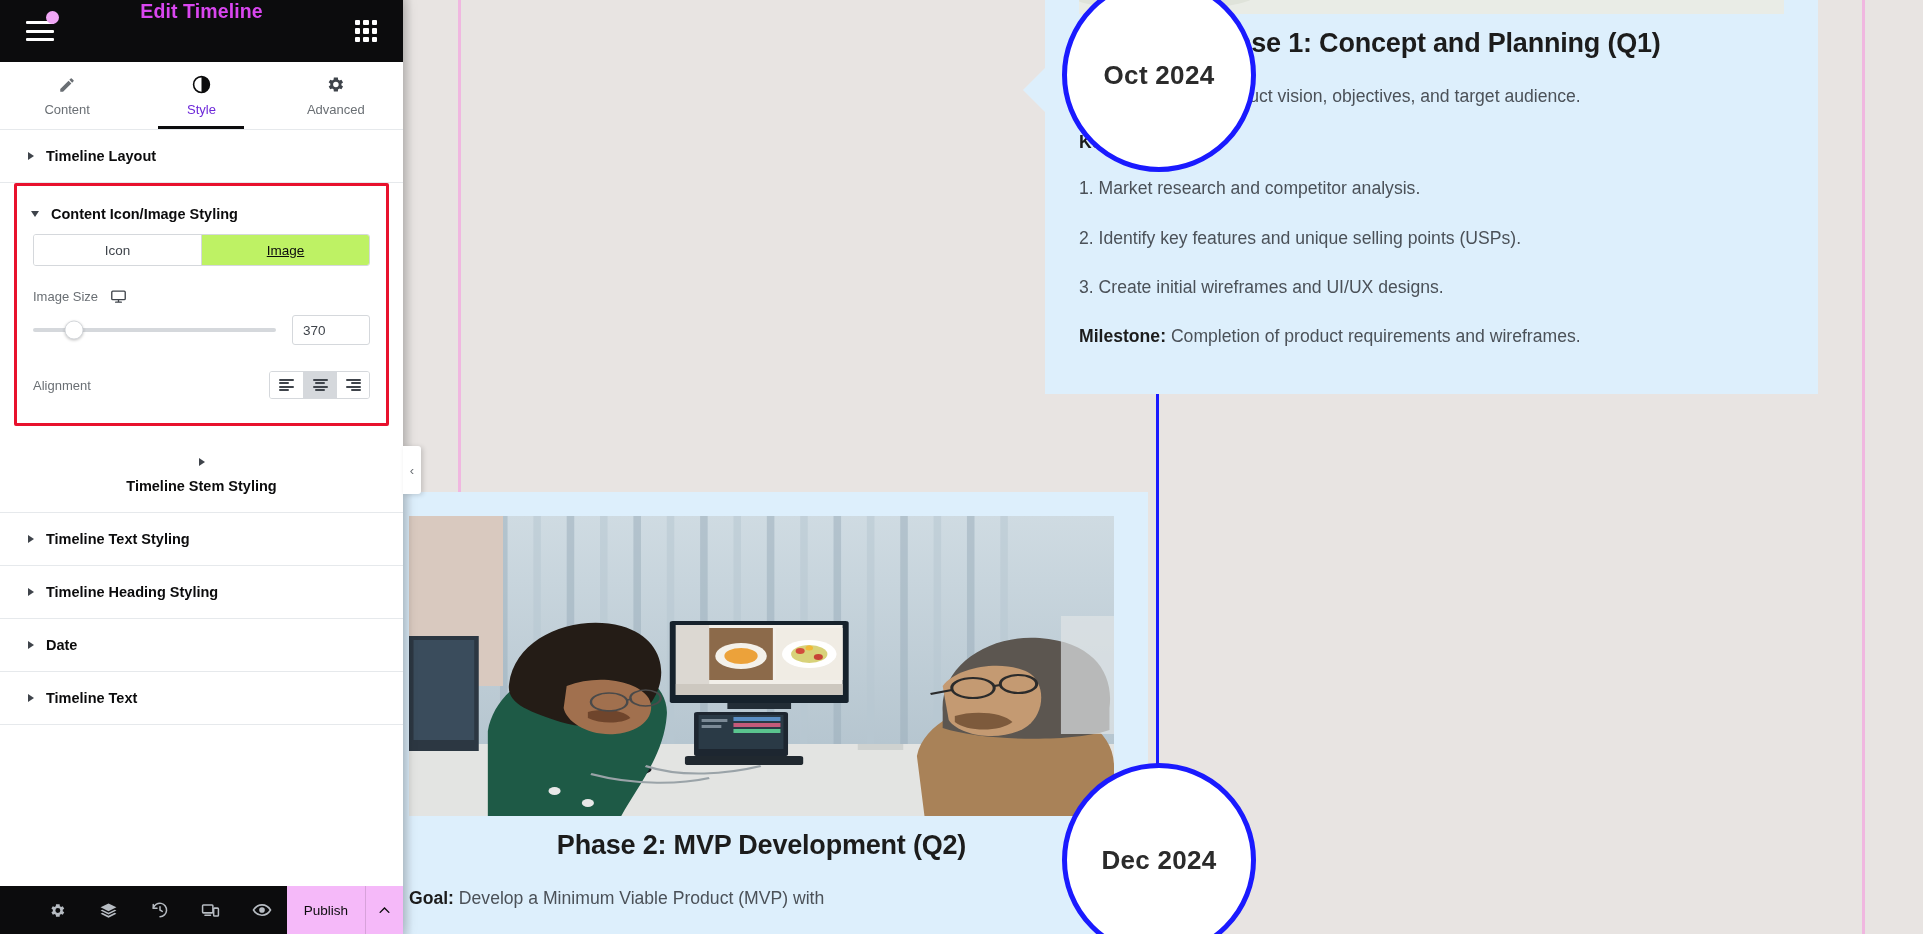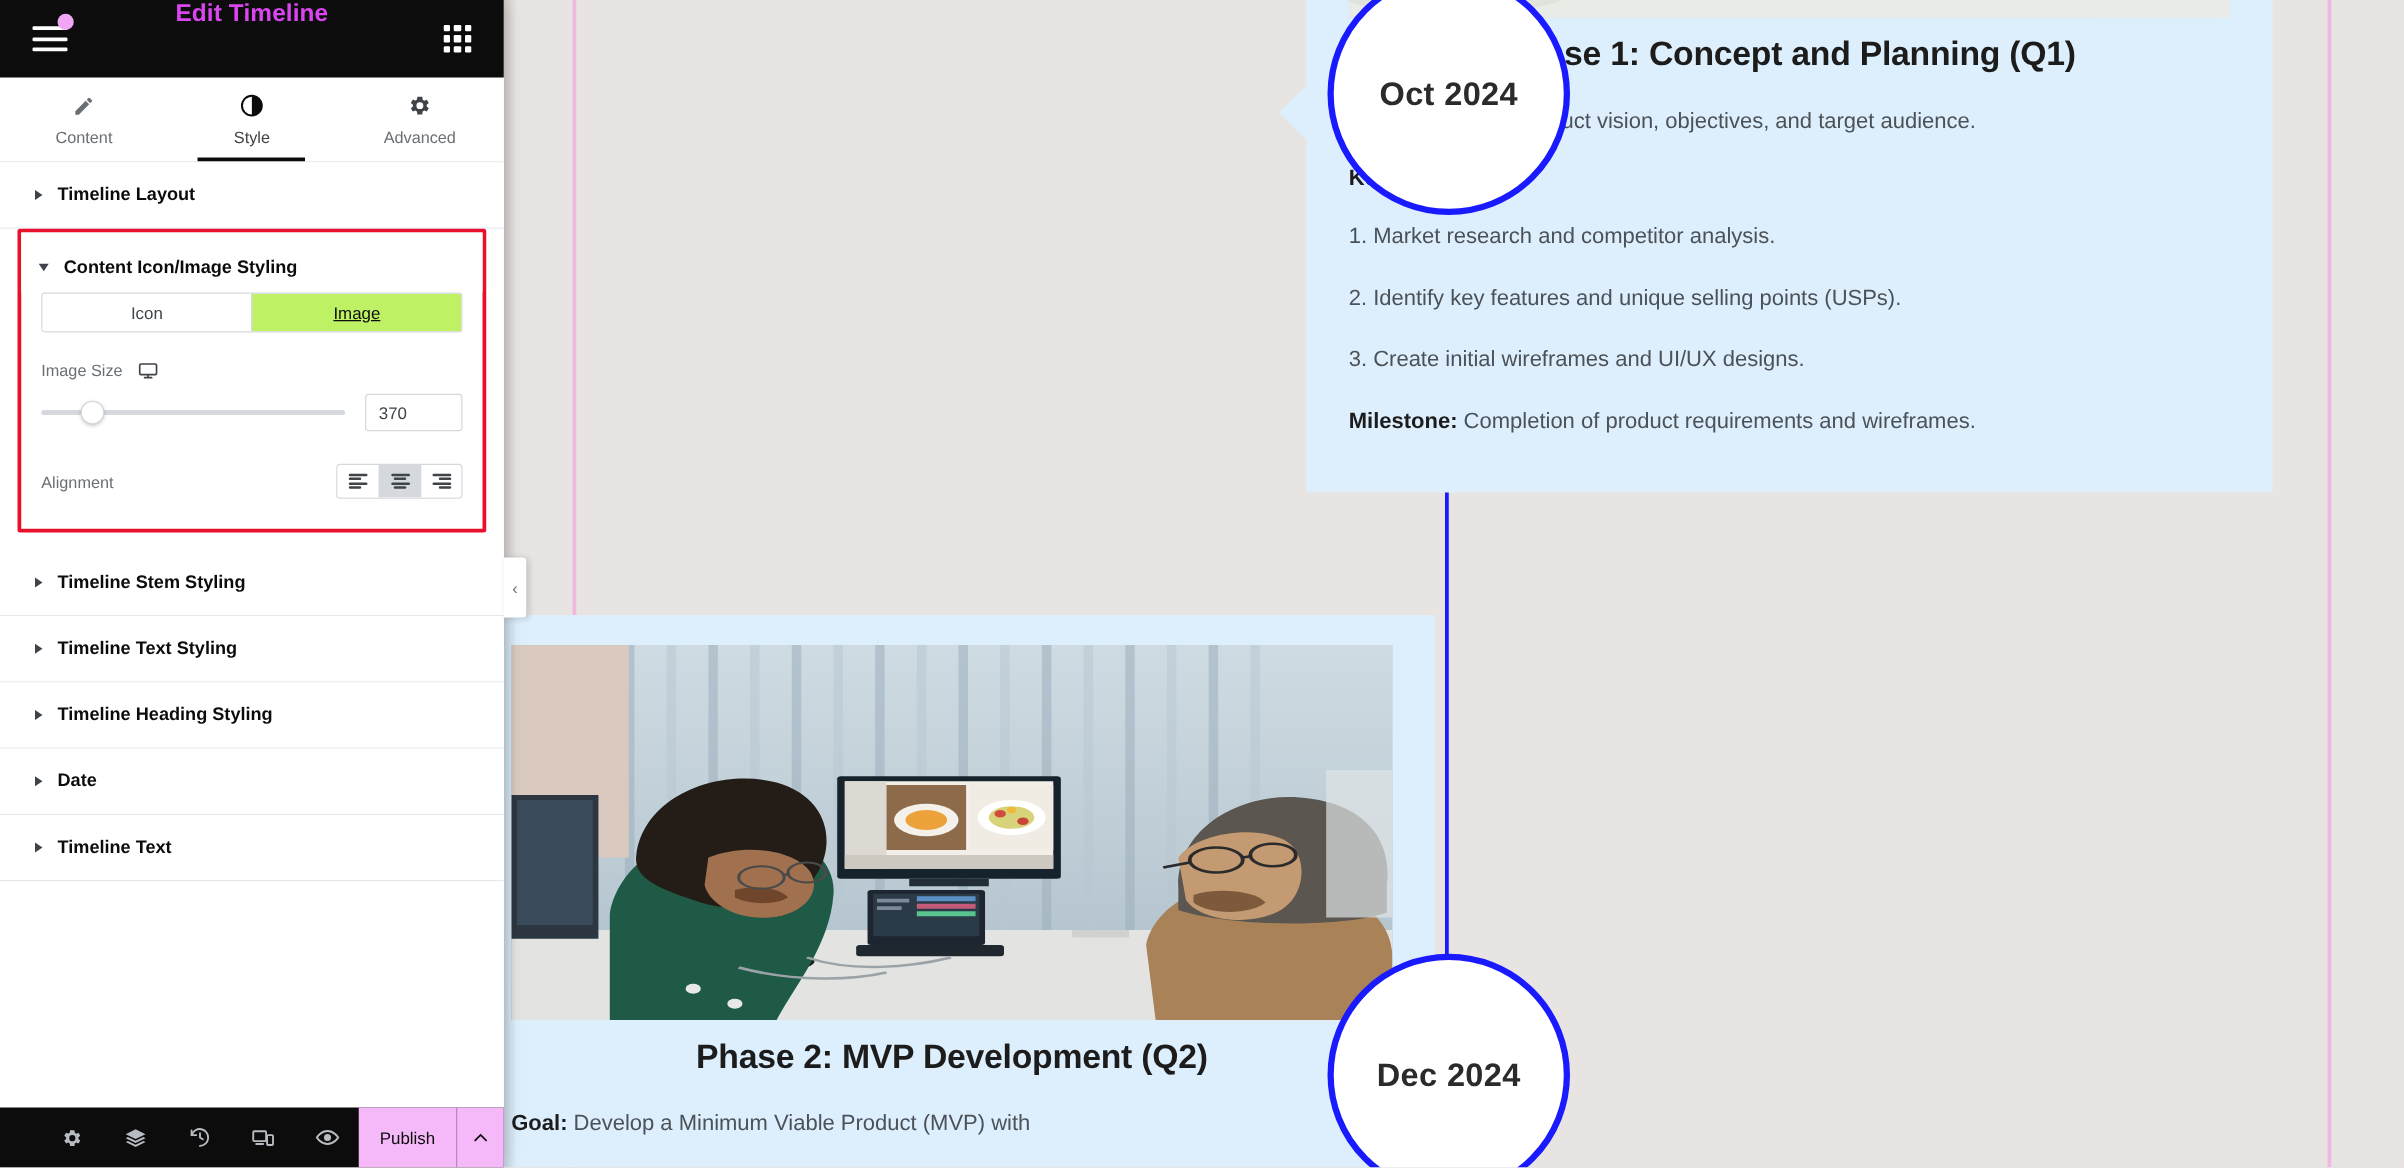--- a/index.html
+++ b/index.html
@@ -43,21 +43,21 @@
   .grid-icon span{background:#fff;border-radius:1px;}
 
   
   .tabs{
     display:flex;height:68px;border-bottom:1px solid #e6e9ec;background:#fff;flex:0 0 68px;
   }
   .tab{
     flex:1;display:flex;flex-direction:column;align-items:center;justify-content:center;
     gap:7px;cursor:pointer;color:#6a6f74;font-size:13px;position:relative;
   }
-  .tab.active{color:#404040;}
+  .tab.active{color:#6d28d9;}
   .tab.active::after{
     content:"";position:absolute;left:50%;transform:translateX(-50%);
     bottom:0;width:86px;height:3px;background:#0c0c0d;
   }
   .tab .ti{height:20px;display:flex;align-items:center;justify-content:center;}
   .tab svg{display:block;}
 
   
   .panel-body{flex:1;overflow:hidden;background:#fff;}
   .section{
@@ -478,21 +478,21 @@
                 <span class="bar" style="width:15px;margin-left:0;"></span>
                 <span class="bar" style="width:10px;margin-left:5px;"></span>
               </div>
             </div>
           </div>
         </div>
 
       </div>
     </div>
 
-    <div class="section" style="margin-top:14px;">
+    <div class="section" style="margin-top:14px;flex-direction:column;">
       <span class="caret"></span>
       <span class="stitle">Timeline Stem Styling</span>
     </div>
     <div class="section">
       <span class="caret"></span>
       <span class="stitle">Timeline Text Styling</span>
     </div>
     <div class="section">
       <span class="caret"></span>
       <span class="stitle">Timeline Heading Styling</span>

